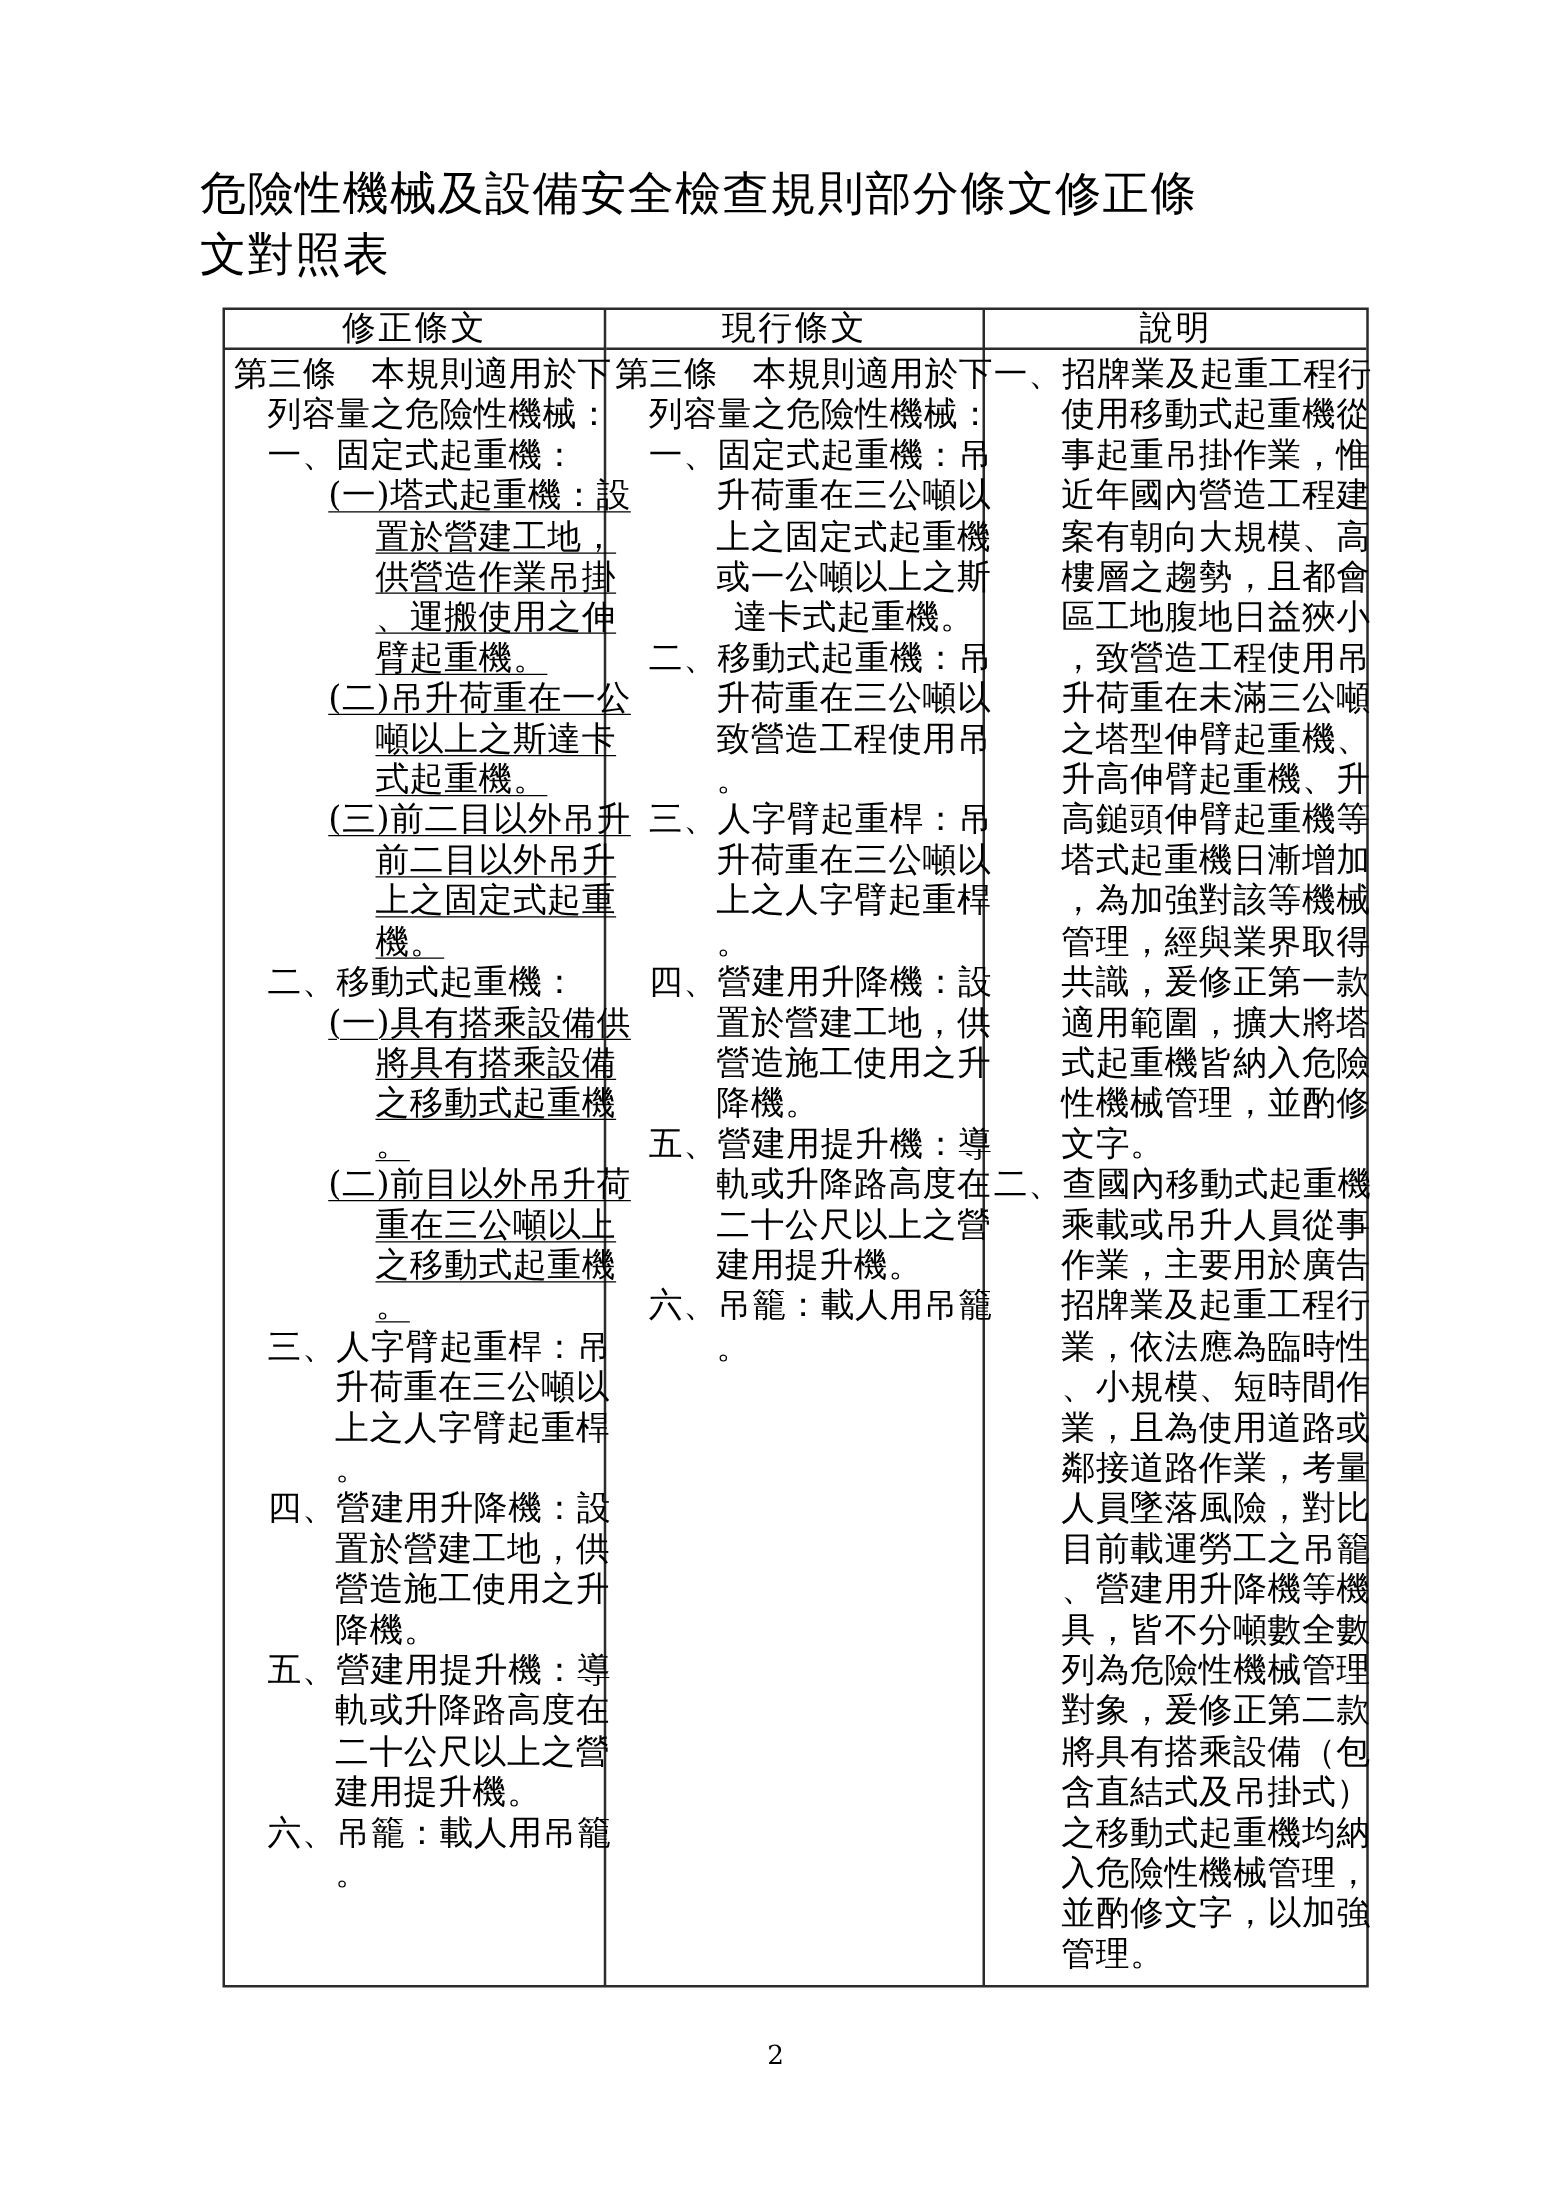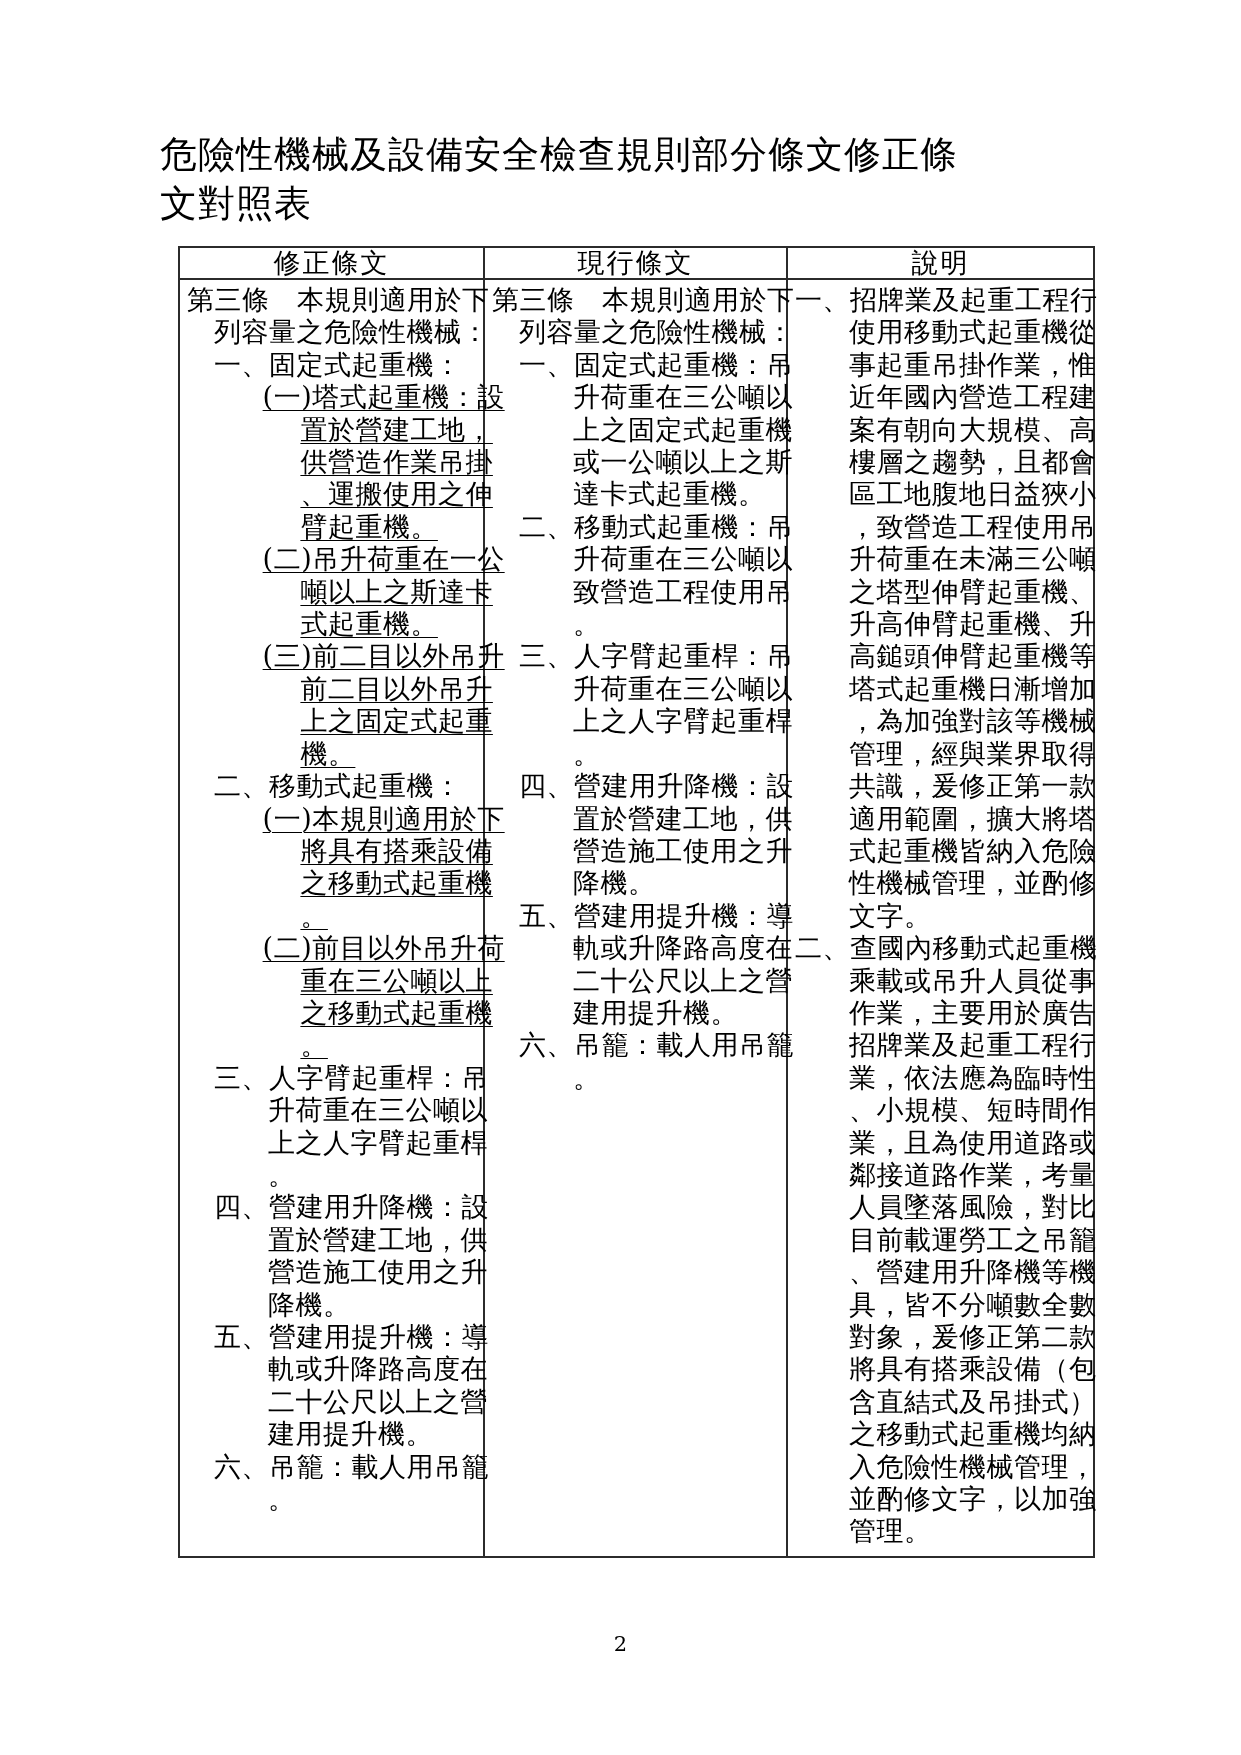--- a/index.html
+++ b/index.html
@@ -94,21 +94,21 @@
           <div class="line u" style="padding-left: 4.2em;">、運搬使用之伸</div>
           <div class="line u" style="padding-left: 4.2em;">臂起重機。</div>
           <div class="line u" style="padding-left: 2.8em;">(二)吊升荷重在一公</div>
           <div class="line u" style="padding-left: 4.2em;">噸以上之斯達卡</div>
           <div class="line u" style="padding-left: 4.2em;">式起重機。</div>
           <div class="line u" style="padding-left: 2.8em;">(三)前二目以外吊升</div>
           <div class="line u" style="padding-left: 4.2em;">前二目以外吊升</div>
           <div class="line u" style="padding-left: 4.2em;">上之固定式起重</div>
           <div class="line u" style="padding-left: 4.2em;">機。</div>
           <div class="line" style="padding-left: 1em;">二、移動式起重機：</div>
-          <div class="line u" style="padding-left: 2.8em;">(一)本規則適用於下</div>
+          <div class="line u" style="padding-left: 2.8em;">(一)具有搭乘設備供</div>
           <div class="line u" style="padding-left: 4.2em;">將具有搭乘設備</div>
           <div class="line u" style="padding-left: 4.2em;">之移動式起重機</div>
           <div class="line u" style="padding-left: 4.2em;">。</div>
           <div class="line u" style="padding-left: 2.8em;">(二)前目以外吊升荷</div>
           <div class="line u" style="padding-left: 4.2em;">重在三公噸以上</div>
           <div class="line u" style="padding-left: 4.2em;">之移動式起重機</div>
           <div class="line u" style="padding-left: 4.2em;">。</div>
           <div class="line" style="padding-left: 1em;">三、人字臂起重桿：吊</div>
           <div class="line" style="padding-left: 3em;">升荷重在三公噸以</div>
           <div class="line" style="padding-left: 3em;">上之人字臂起重桿</div>
@@ -124,21 +124,21 @@
           <div class="line" style="padding-left: 1em;">六、吊籠：載人用吊籠</div>
           <div class="line" style="padding-left: 3em;">。</div>
         </div>
       <div class="td">
           <div class="line" style="padding-left: 0em;">第三條　本規則適用於下</div>
           <div class="line" style="padding-left: 1em;">列容量之危險性機械：</div>
           <div class="line" style="padding-left: 1em;">一、固定式起重機：吊</div>
           <div class="line" style="padding-left: 3em;">升荷重在三公噸以</div>
           <div class="line" style="padding-left: 3em;">上之固定式起重機</div>
           <div class="line" style="padding-left: 3em;">或一公噸以上之斯</div>
-          <div class="line" style="padding-left: 3em;">達卡式起重機。</div>
+          <div class="line" style="padding-left: 3em; margin-left: 14px;">達卡式起重機。</div>
           <div class="line" style="padding-left: 1em;">二、移動式起重機：吊</div>
           <div class="line" style="padding-left: 3em;">升荷重在三公噸以</div>
           <div class="line" style="padding-left: 3em;">致營造工程使用吊</div>
           <div class="line" style="padding-left: 3em;">。</div>
           <div class="line" style="padding-left: 1em;">三、人字臂起重桿：吊</div>
           <div class="line" style="padding-left: 3em;">升荷重在三公噸以</div>
           <div class="line" style="padding-left: 3em;">上之人字臂起重桿</div>
           <div class="line" style="padding-left: 3em;">。</div>
           <div class="line" style="padding-left: 1em;">四、營建用升降機：設</div>
           <div class="line" style="padding-left: 3em;">置於營建工地，供</div>
@@ -177,20 +177,21 @@
           <div class="line" style="padding-left: 2em;">作業，主要用於廣告</div>
           <div class="line" style="padding-left: 2em;">招牌業及起重工程行</div>
           <div class="line" style="padding-left: 2em;">業，依法應為臨時性</div>
           <div class="line" style="padding-left: 2em;">、小規模、短時間作</div>
           <div class="line" style="padding-left: 2em;">業，且為使用道路或</div>
           <div class="line" style="padding-left: 2em;">鄰接道路作業，考量</div>
           <div class="line" style="padding-left: 2em;">人員墜落風險，對比</div>
           <div class="line" style="padding-left: 2em;">目前載運勞工之吊籠</div>
           <div class="line" style="padding-left: 2em;">、營建用升降機等機</div>
           <div class="line" style="padding-left: 2em;">具，皆不分噸數全數</div>
+          <div class="line" style="padding-left: 2em;">列為危險性機械管理</div>
           <div class="line" style="padding-left: 2em;">對象，爰修正第二款</div>
           <div class="line" style="padding-left: 2em;">將具有搭乘設備（包</div>
           <div class="line" style="padding-left: 2em;">含直結式及吊掛式）</div>
           <div class="line" style="padding-left: 2em;">之移動式起重機均納</div>
           <div class="line" style="padding-left: 2em;">入危險性機械管理，</div>
           <div class="line" style="padding-left: 2em;">並酌修文字，以加強</div>
           <div class="line" style="padding-left: 2em;">管理。</div>
         </div>
     </div>
   </div>

